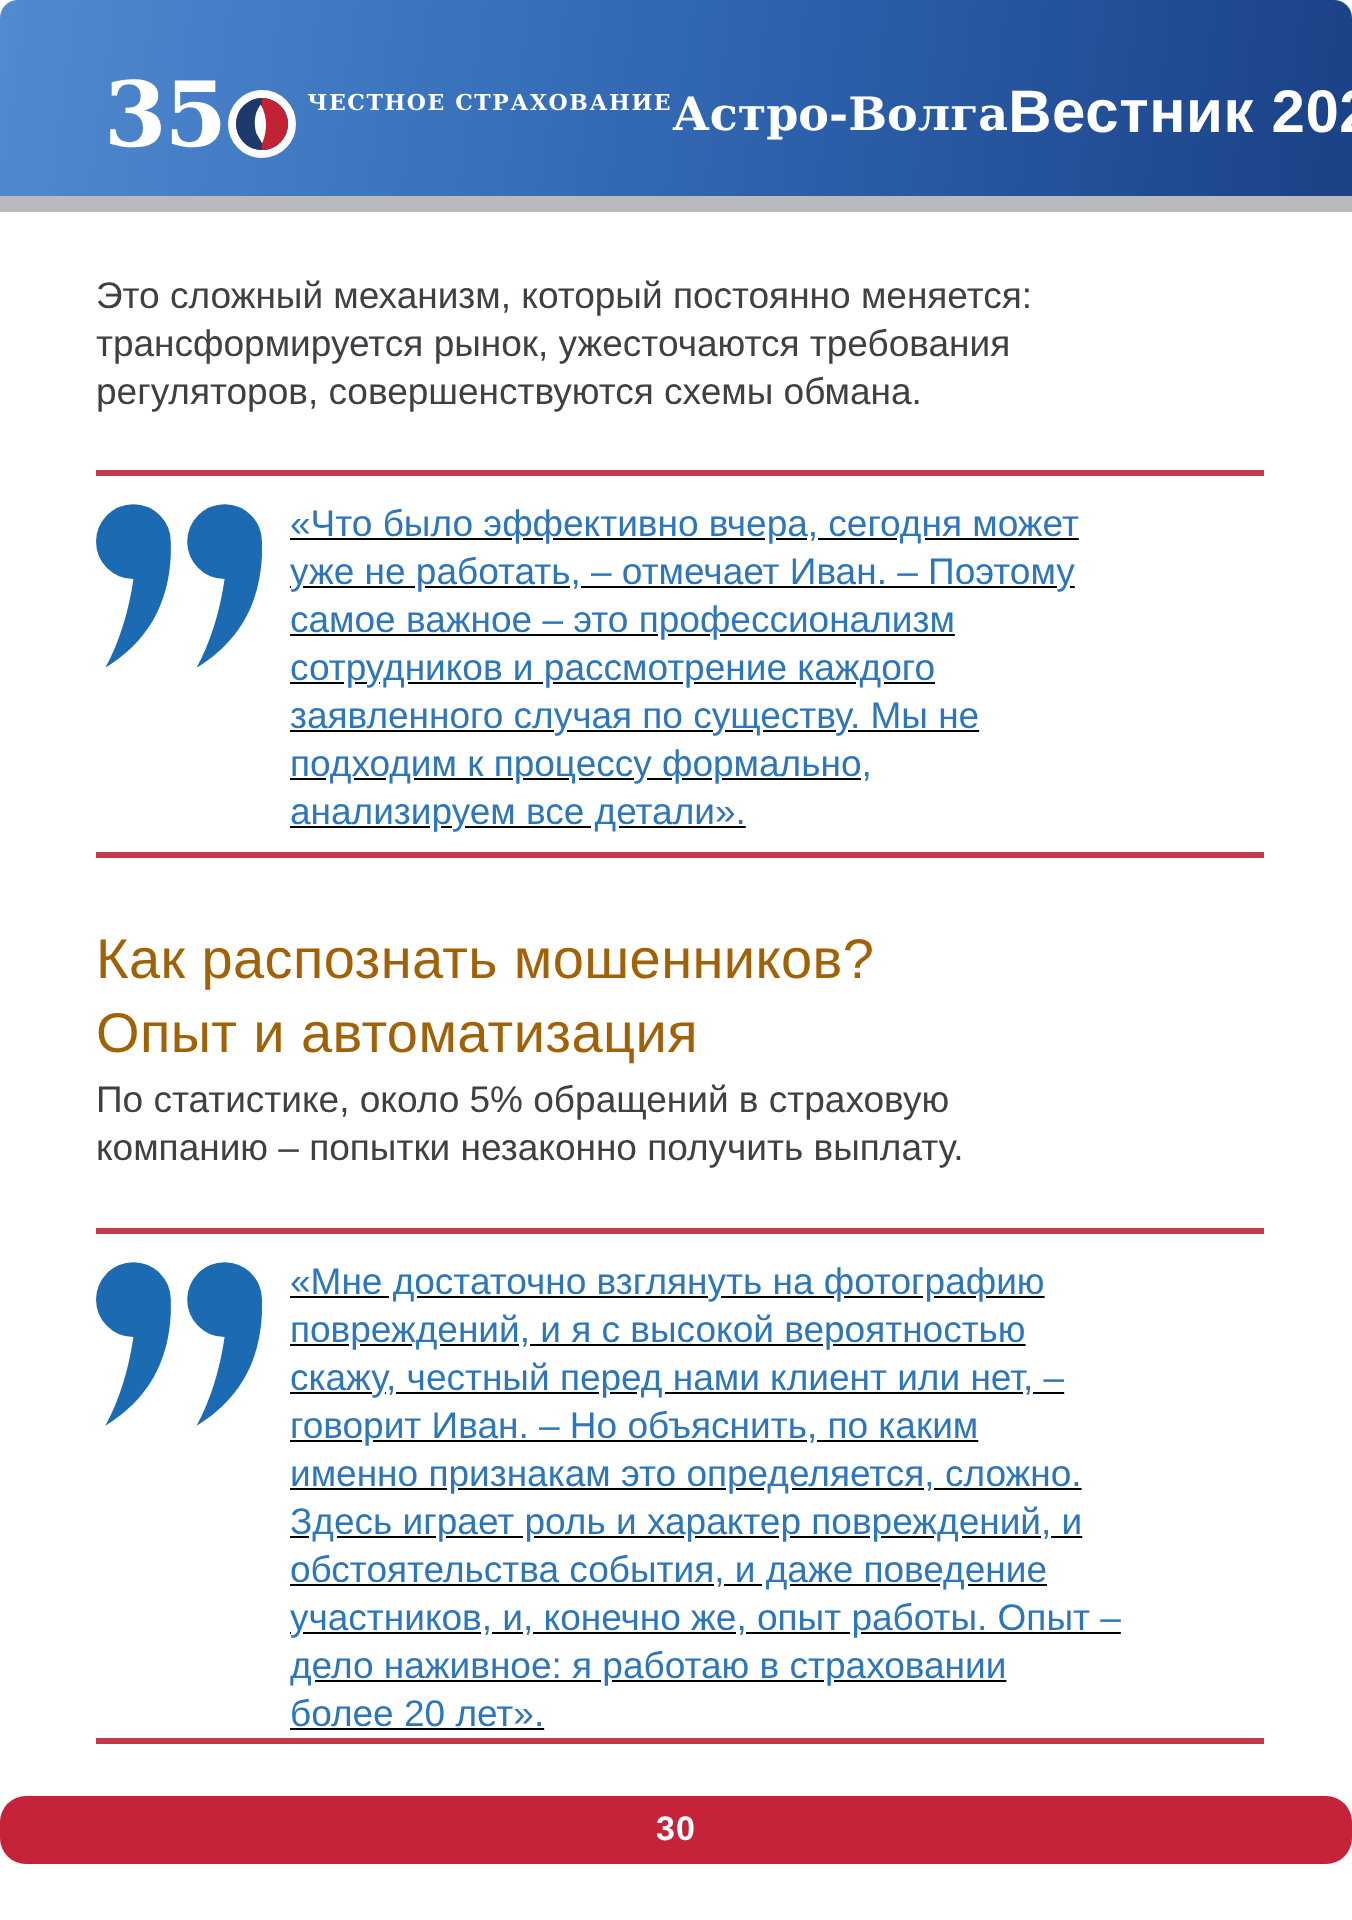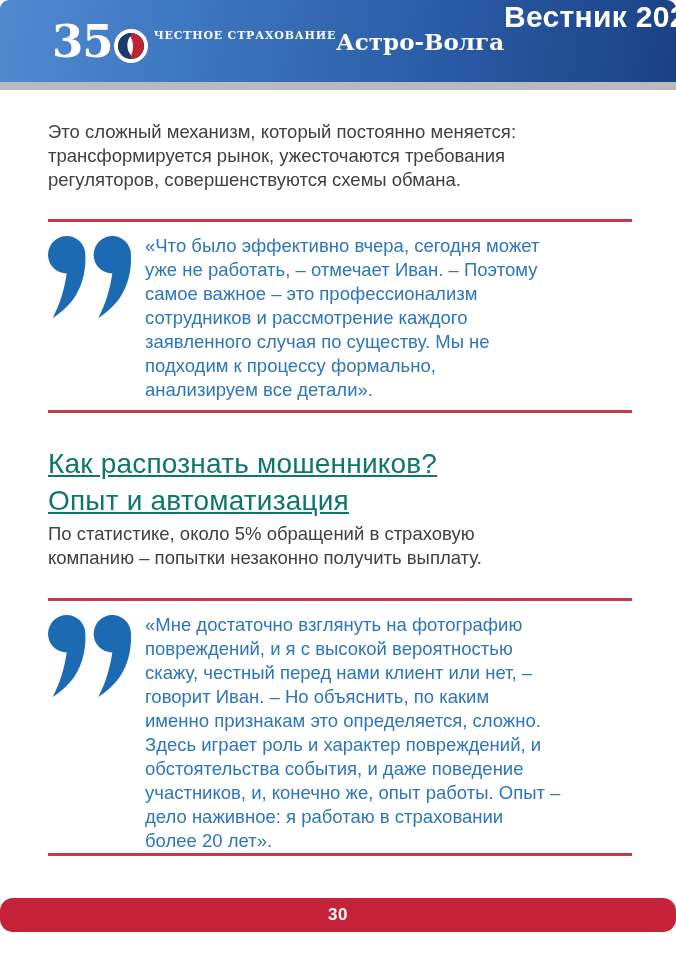--- a/index.html
+++ b/index.html
@@ -13,22 +13,22 @@
     box-sizing: border-box;
     padding-bottom: 28px;
     overflow: hidden;
   }
 
   
   .masthead {
     height: 82px; flex: 0 0 82px;
     border-radius: 9px 9px 0 0;
     background: linear-gradient(98deg, #528ad0 0%, #3d77c0 28%, #2b5ea8 62%, #1b4186 100%);
-    display: flex; justify-content: space-between;
-    padding: 0 48px 0 52px;
+    display: flex; align-items: center; justify-content: space-between;
+    padding: 16px 48px 0 52px;
   }
   .logo { display: flex; align-items: center; color: #fff; }
   .logo-num {
     font-family: "DejaVu Serif", "Liberation Serif", serif;
     font-weight: bold; font-size: 45px; line-height: 1;
     letter-spacing: -1px;
   }
   .logo-zero {
     width: 26px; height: 26px;
     border: 4px solid #fff; border-radius: 50%;
@@ -69,35 +69,35 @@
     margin: 0; width: 100%;
   }
   .divider-1 { margin-top: 27px; }
   .divider-2 { margin-top: 8px; }
   .divider-3 { margin-top: 28px; }
   .divider-4 { margin-top: 0px; }
 
   .quote {
     display: flex; align-items: flex-start;
     margin: 12px 0 0 0;
+    text-decoration: underline;
   }
   .quote-marks { flex: 0 0 auto; margin: 2px 14px 0 0; }
   .quote blockquote {
     margin: 0;
     font-size: 18.5px; line-height: 24px;
     color: #2e76ba;
   }
 
   .section-heading {
     margin: 32px 0 0 0;
     font-size: 28px; line-height: 37px;
     font-weight: 400;
-    color: #0f766e;
+    color: #a16207;
     letter-spacing: 0.2px;
-    text-decoration: underline;
   }
   .stat-text { margin-top: 3px; }
 
   
   .pagebar {
     margin-top: auto;
     height: 34px; flex: 0 0 34px;
     background: #c42339;
     display: flex; align-items: center; justify-content: center; border-radius: 13px;
   }

